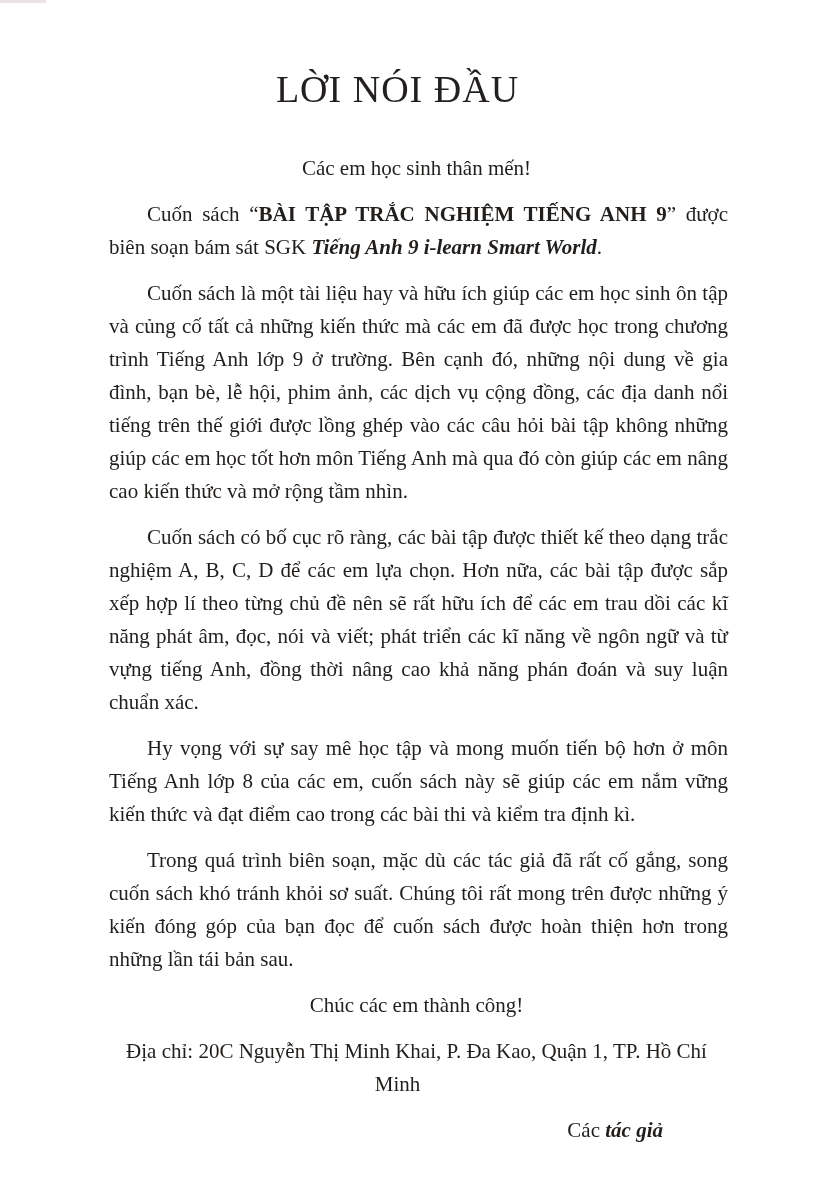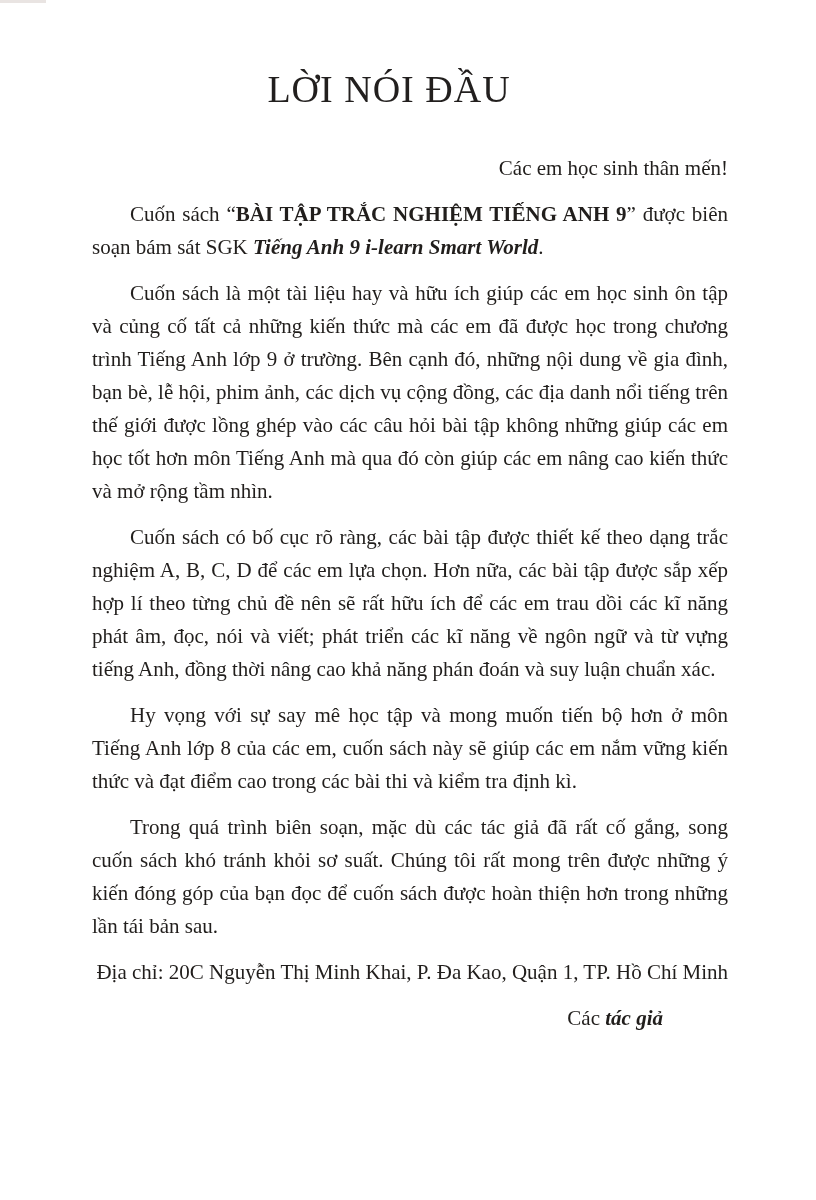--- a/index.html
+++ b/index.html
@@ -10,37 +10,37 @@
   .page {
     position: relative;
     width: 816px;
     height: 1200px;
     margin: 0 auto;
     background: #ffffff;
     color: #211e1c;
     font-family: "Liberation Serif", "DejaVu Serif", serif;
     overflow: hidden;
     box-sizing: border-box;
-    padding: 64px 88px 0 50px;
+    padding: 64px 88px 0 67px;
   }
   .title {
     text-align: center;
     font-size: 38px;
     line-height: 50px;
     font-weight: 400;
     letter-spacing: 1px;
     margin: 0 0 38px 0;
     color: #221f1e;
   }
   .para {
     font-size: 21px;
     line-height: 33px;
     margin: 0 0 13px 0;
     text-indent: 38px;
-    text-align: right;
+    text-align: center;
   }
   .justify {
     text-align: justify;
     margin-left: 42px;
   }
   .bold { font-weight: bold; }
   .italic { font-style: italic; }
   .signature {
     font-size: 21px;
     line-height: 33px;
@@ -69,19 +69,20 @@
   <p class="para justify"><span>Cuốn sách “</span><span class="bold">BÀI TẬP TRẮC NGHIỆM TIẾNG ANH 9</span><span>” được biên soạn bám sát SGK </span><span class="bold italic">Tiếng Anh 9 i-learn Smart World</span><span>.</span></p>
 
   <p class="para justify">Cuốn sách là một tài liệu hay và hữu ích giúp các em học sinh ôn tập và củng cố tất cả những kiến thức mà các em đã được học trong chương trình Tiếng Anh lớp 9 ở trường. Bên cạnh đó, những nội dung về gia đình, bạn bè, lễ hội, phim ảnh, các dịch vụ cộng đồng, các địa danh nổi tiếng trên thế giới được lồng ghép vào các câu hỏi bài tập không những giúp các em học tốt hơn môn Tiếng Anh mà qua đó còn giúp các em nâng cao kiến thức và mở rộng tầm nhìn.</p>
 
   <p class="para justify">Cuốn sách có bố cục rõ ràng, các bài tập được thiết kế theo dạng trắc nghiệm A, B, C, D để các em lựa chọn. Hơn nữa, các bài tập được sắp xếp hợp lí theo từng chủ đề nên sẽ rất hữu ích để các em trau dồi các kĩ năng phát âm, đọc, nói và viết; phát triển các kĩ năng về ngôn ngữ và từ vựng tiếng Anh, đồng thời nâng cao khả năng phán đoán và suy luận chuẩn xác.</p>
 
   <p class="para justify">Hy vọng với sự say mê học tập và mong muốn tiến bộ hơn ở môn Tiếng Anh lớp 8 của các em, cuốn sách này sẽ giúp các em nắm vững kiến thức và đạt điểm cao trong các bài thi và kiểm tra định kì.</p>
 
   <p class="para justify">Trong quá trình biên soạn, mặc dù các tác giả đã rất cố gắng, song cuốn sách khó tránh khỏi sơ suất. Chúng tôi rất mong trên được những ý kiến đóng góp của bạn đọc để cuốn sách được hoàn thiện hơn trong những lần tái bản sau.</p>
 
+  <p class="para">Chúc các em thành công!</p>
 
 
   <p class="para">Địa chỉ: 20C Nguyễn Thị Minh Khai, P. Đa Kao, Quận 1, TP. Hồ Chí Minh</p>
 
 
   <p class="signature"><span>Các </span><span class="bold italic">tác giả</span></p>
 </div>
 
 </body></html>

